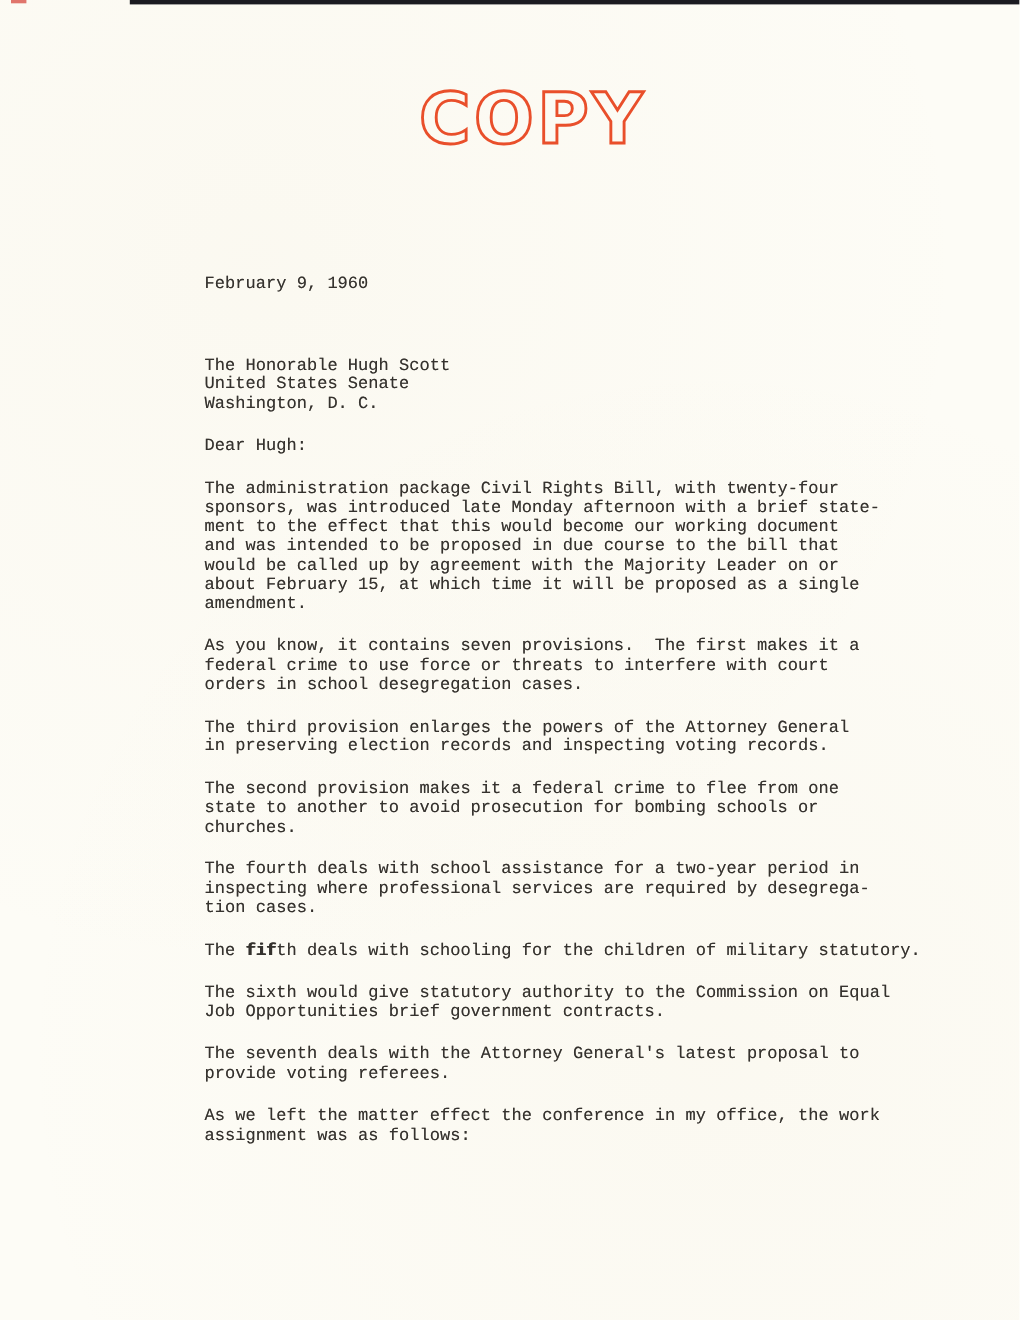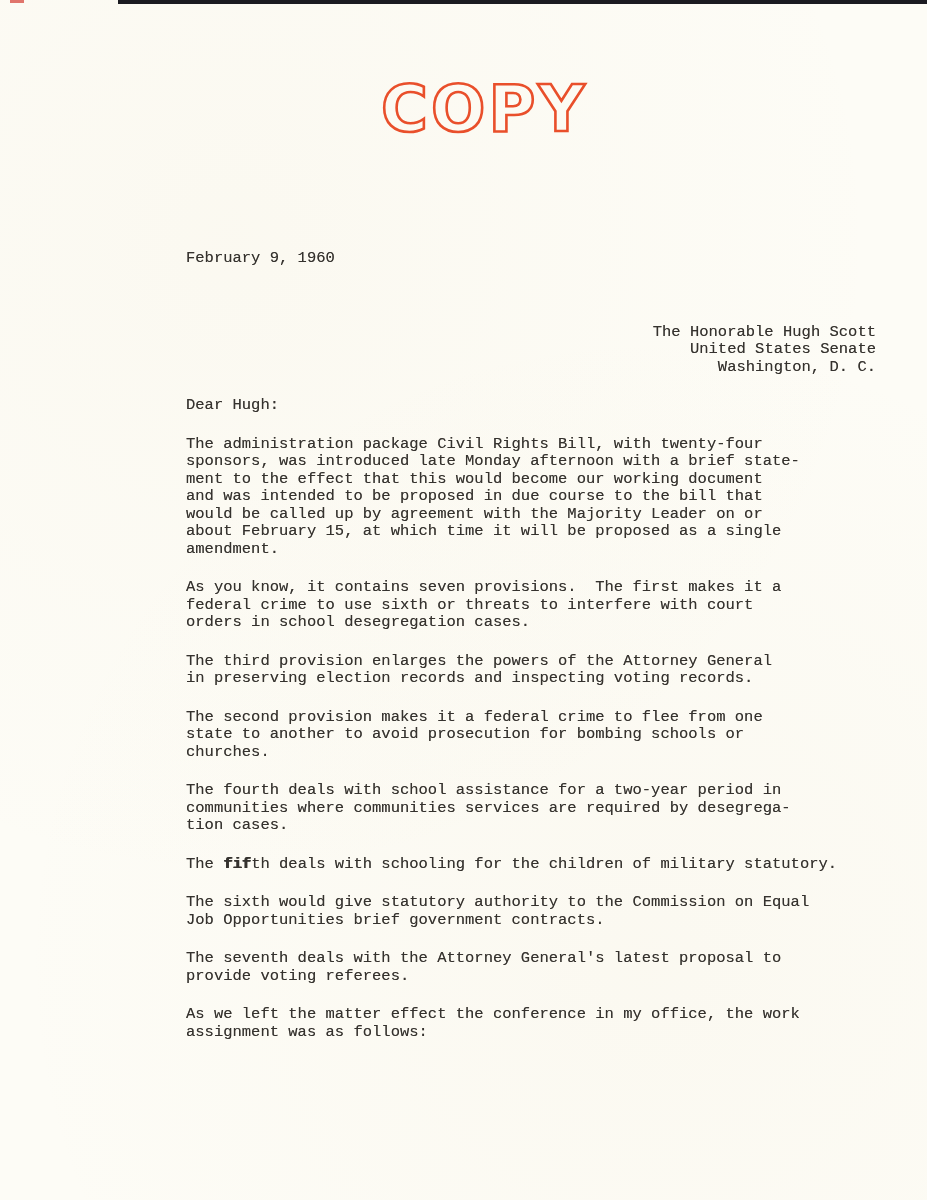--- a/index.html
+++ b/index.html
@@ -57,21 +57,21 @@
     left: 186px;
     top: 250px;
     width: 690px;
     font-size: 15.5px;
     line-height: 17.5px;
     color: #35322e;
     text-shadow: 0 0 0.6px rgba(53, 50, 46, 0.55);
   }
   .letter .block { white-space: pre; }
   .date       { margin: 0 0 56px 0; }
-  .recipient  { margin: 0 0 21px 0; text-align: right; }
+  .recipient  { margin: 0 0 21px 0; }
   .salutation { margin: 12px 0 21px 0; }
   .para       { margin: 0 0 21px 0; }
   .overtype {
     font-weight: bold;
     text-shadow: 0.7px 0 0 currentColor, 0 0 0.6px rgba(53, 50, 46, 0.6);
   }
 </style>
 </head>
 <body>
 
@@ -94,32 +94,32 @@
 
     <p class="block para">The administration package Civil Rights Bill, with twenty-four
 sponsors, was introduced late Monday afternoon with a brief state-
 ment to the effect that this would become our working document
 and was intended to be proposed in due course to the bill that
 would be called up by agreement with the Majority Leader on or
 about February 15, at which time it will be proposed as a single
 amendment.</p>
 
     <p class="block para">As you know, it contains seven provisions.  The first makes it a
-federal crime to use sixth or threats to interfere with court
+federal crime to use force or threats to interfere with court
 orders in school desegregation cases.</p>
 
     <p class="block para">The third provision enlarges the powers of the Attorney General
 in preserving election records and inspecting voting records.</p>
 
     <p class="block para">The second provision makes it a federal crime to flee from one
 state to another to avoid prosecution for bombing schools or
 churches.</p>
 
     <p class="block para">The fourth deals with school assistance for a two-year period in
-communities where communities services are required by desegrega-
+inspecting where professional services are required by desegrega-
 tion cases.</p>
 
     <p class="block para"><span>The </span><span class="overtype">fif</span><span>th deals with schooling for the children of military statutory.</span></p>
 
     <p class="block para">The sixth would give statutory authority to the Commission on Equal
 Job Opportunities brief government contracts.</p>
 
     <p class="block para">The seventh deals with the Attorney General's latest proposal to
 provide voting referees.</p>
 

